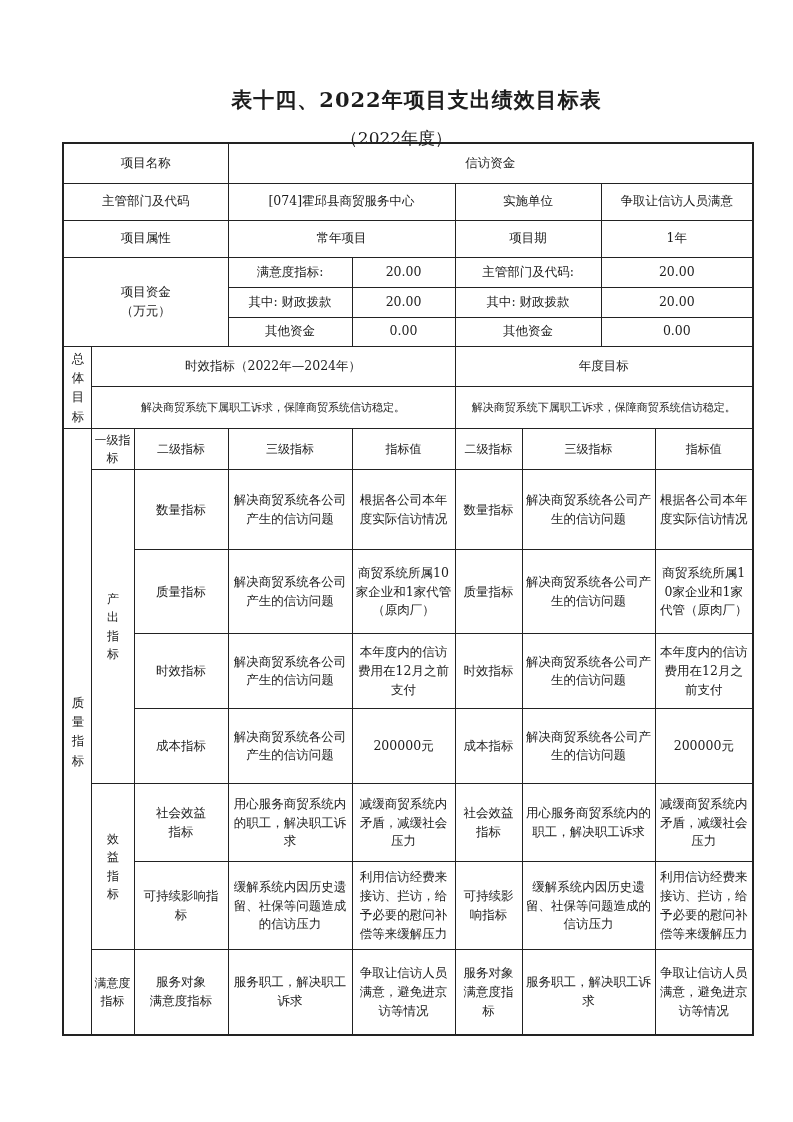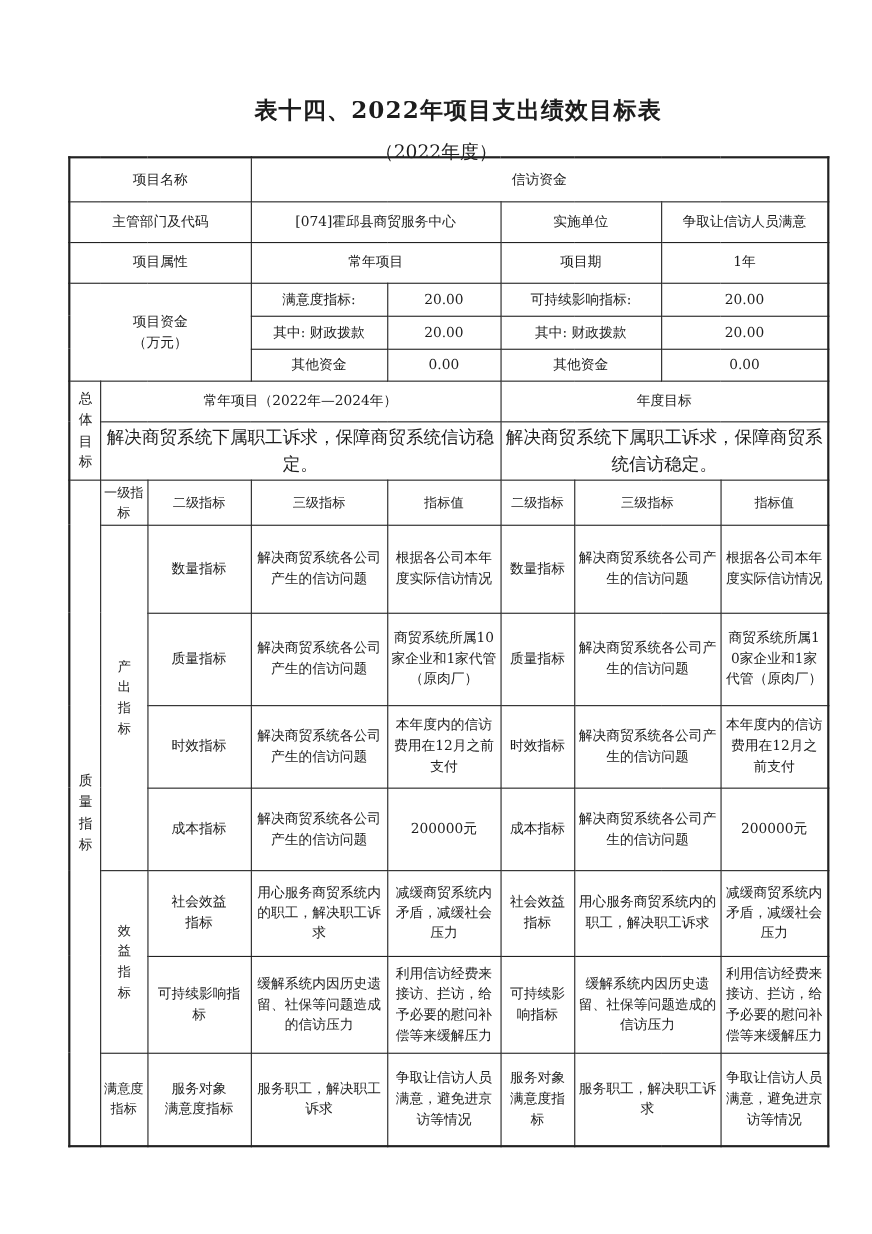--- a/index.html
+++ b/index.html
@@ -27,21 +27,21 @@
     padding:2px 3px;
     word-break:break-all;
     white-space:pre-line;
     overflow:hidden;
   }
   table.main{border:2px solid #222;}
   td.l3{text-align:left;}
   td.fl{text-align:left;padding-left:9px;white-space:normal;}
   td.fl2{text-align:left;padding-left:20px;white-space:normal;}
   td.fv{text-align:right;padding-right:6px;font-family:"DejaVu Serif","Liberation Serif",serif;}
-  td.goal{font-size:16px;padding:2px 4px;margin-left:31px;}
+  td.goal{font-size:11px;padding:2px 4px;margin-left:31px;}
   .vt{display:inline-block;width:1.1em;word-break:break-all;line-height:1.55;text-align:right;}
   td.hdr{font-size:12px;padding:1px;}
   td.lv1{font-size:12px;padding:1px;}
 </style>
 </head>
 <body>
 
 <div class="page-title">表十四、2022年项目支出绩效目标表</div>
 <div class="page-subtitle">（2022年度）</div>
 
@@ -76,39 +76,39 @@
     <td colspan="2">常年项目</td>
     <td colspan="2">项目期</td>
     <td colspan="2">1年</td>
   </tr>
 
   <tr style="height:30px">
     <td colspan="3" rowspan="3">项目资金
 （万元）</td>
     <td class="fl">满意度指标:</td>
     <td class="fv">20.00</td>
-    <td colspan="2" class="fl">可持续影响指标:</td>
+    <td colspan="2" class="fl">主管部门及代码:</td>
     <td colspan="2" class="fv">20.00</td>
   </tr>
   <tr style="height:30px">
     <td class="fl2">其中: 财政拨款</td>
     <td class="fv">20.00</td>
     <td colspan="2">其中: 财政拨款</td>
     <td colspan="2" class="fv">20.00</td>
   </tr>
   <tr style="height:29px">
     <td>其他资金</td>
     <td class="fv">0.00</td>
     <td colspan="2">其他资金</td>
     <td colspan="2" class="fv">0.00</td>
   </tr>
 
   <tr style="height:37px">
     <td rowspan="2"><span class="vt">总体目标</span></td>
-    <td colspan="4">常年项目（2022年—2024年）</td>
+    <td colspan="4">时效指标（2022年—2024年）</td>
     <td colspan="4">年度目标</td>
   </tr>
   <tr style="height:38px">
     <td colspan="4" class="goal">解决商贸系统下属职工诉求，保障商贸系统信访稳定。</td>
     <td colspan="4" class="goal">解决商贸系统下属职工诉求，保障商贸系统信访稳定。</td>
   </tr>
 
   <tr style="height:41px">
     <td rowspan="8"><span class="vt">质量指标</span></td>
     <td class="hdr">一级指标</td>

